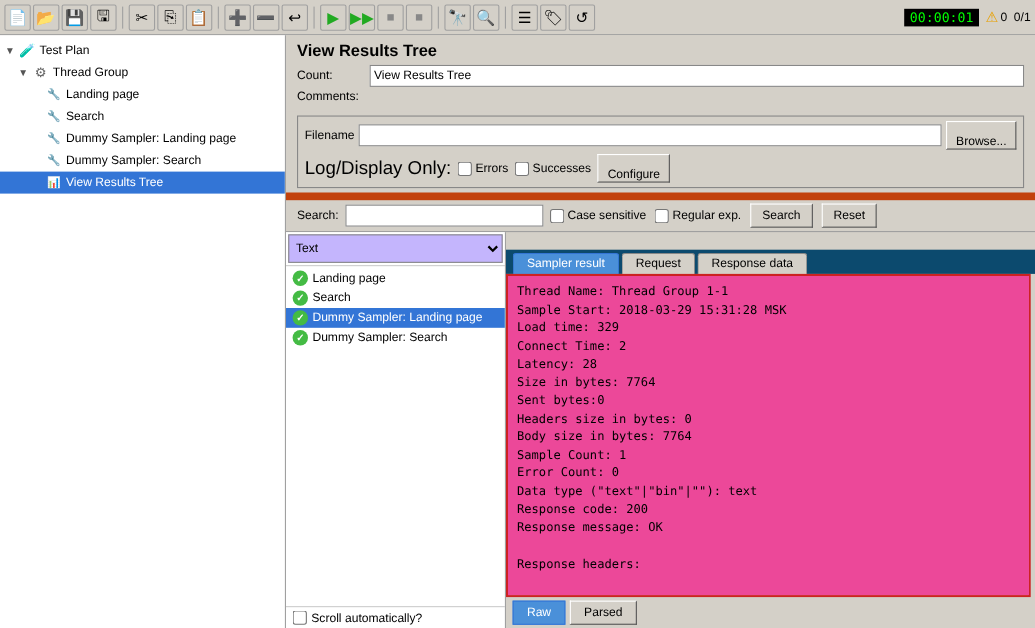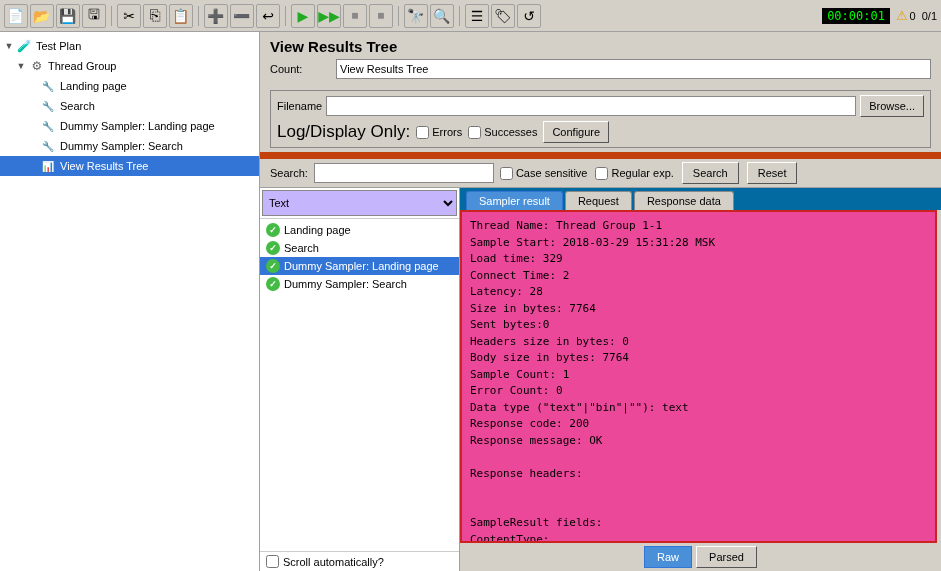--- a/index.html
+++ b/index.html
@@ -169,21 +169,21 @@
     .filename-input {
       flex: 1;
       height: 20px;
       border: 1px solid #888;
       background: #fff;
       padding: 1px 3px;
       font-size: 11px;
     }
     .btn {
       height: 22px;
-      padding: 0 8px;
+      padding: 12px 8px;
       background: #d4d0c8;
       border: 1px solid #888;
       border-top-color: #fff;
       border-left-color: #fff;
       cursor: pointer;
       font-size: 11px;
     }
     .btn-raised {
       border-top-color: #fff;
       border-left-color: #fff;
@@ -310,23 +310,24 @@
 
     
     .detail-panel {
       flex: 1;
       display: flex;
       flex-direction: column;
       overflow: hidden;
     }
     .detail-tabs {
       display: flex;
-      background: #0369a1;
+      background: #0c4a6e;
       padding: 3px 6px 0 6px;
       gap: 2px;
+      margin-top: 16px;
     }
     .detail-tab {
       padding: 3px 12px;
       font-size: 11px;
       cursor: pointer;
       border: 1px solid #888;
       border-bottom: none;
       background: #d4d0c8;
       border-radius: 3px 3px 0 0;
     }
@@ -344,21 +345,21 @@
       padding: 6px 8px;
       font-size: 11px;
       font-family: monospace;
       line-height: 1.5;
       margin: 0 4px 0 0;
     }
 
     .detail-bottom-row {
       display: flex;
       align-items: center;
-      justify-content: center;
+      justify-content: flex-start;
       padding: 3px 6px;
       gap: 4px;
       background: #d4d0c8;
     }
     .bottom-btn {
       height: 22px;
       padding: 0 12px;
       background: #d4d0c8;
       border: 1px solid #888;
       border-top-color: #fff;
@@ -455,20 +456,23 @@
   <div class="content-panel">
 
     <div class="panel-header">
       <div class="panel-title">View Results Tree</div>
 
       <div class="form-row">
         <span class="form-label">Count:</span>
         <input class="form-input" type="text" value="View Results Tree" style="">
       </div>
 
+      <div class="form-row">
+        <span class="form-label">Comments:</span>
+      </div>
     </div>
 
     <div class="write-results-section">
       <div class="filename-row">
         <span class="filename-label">Filename</span>
         <input class="filename-input" type="text" style="">
         <button class="btn btn-raised">Browse...</button>
       </div>
       <div class="log-display-row">
         <span class="log-label">Log/Display Only:</span>

